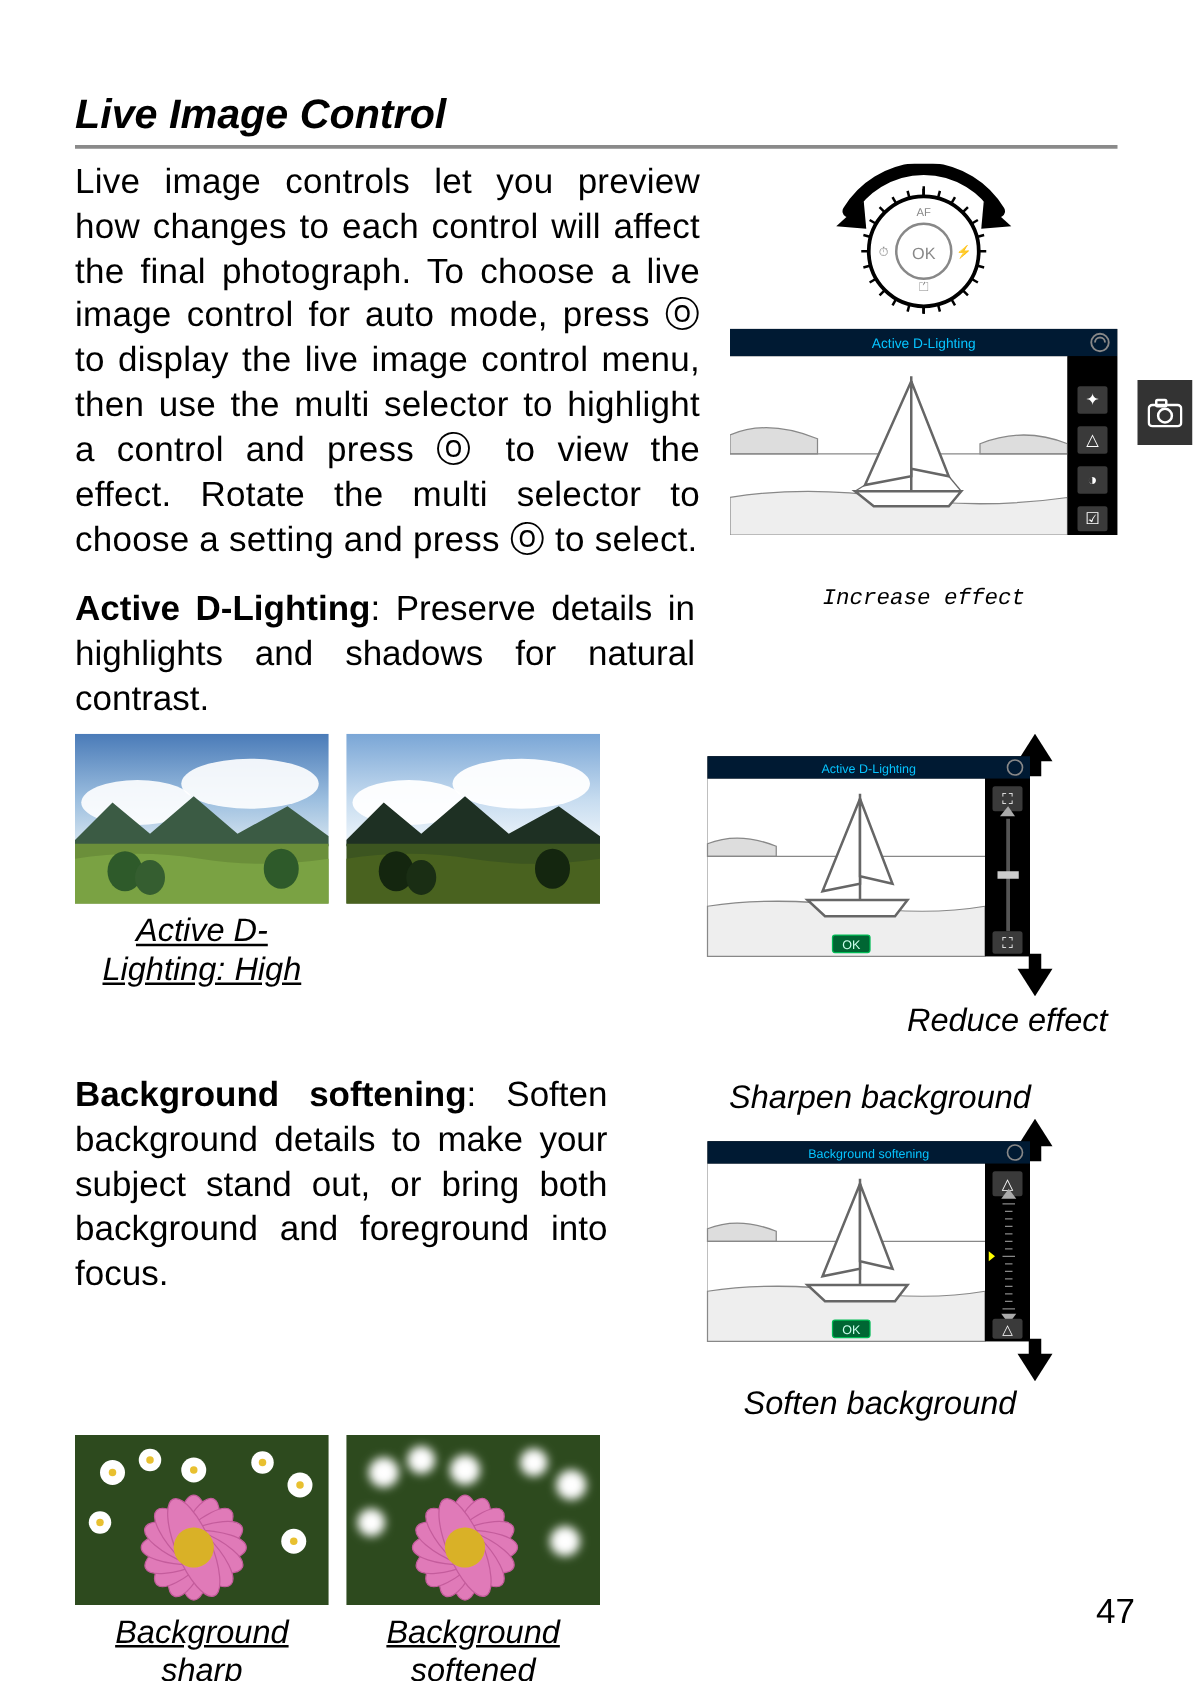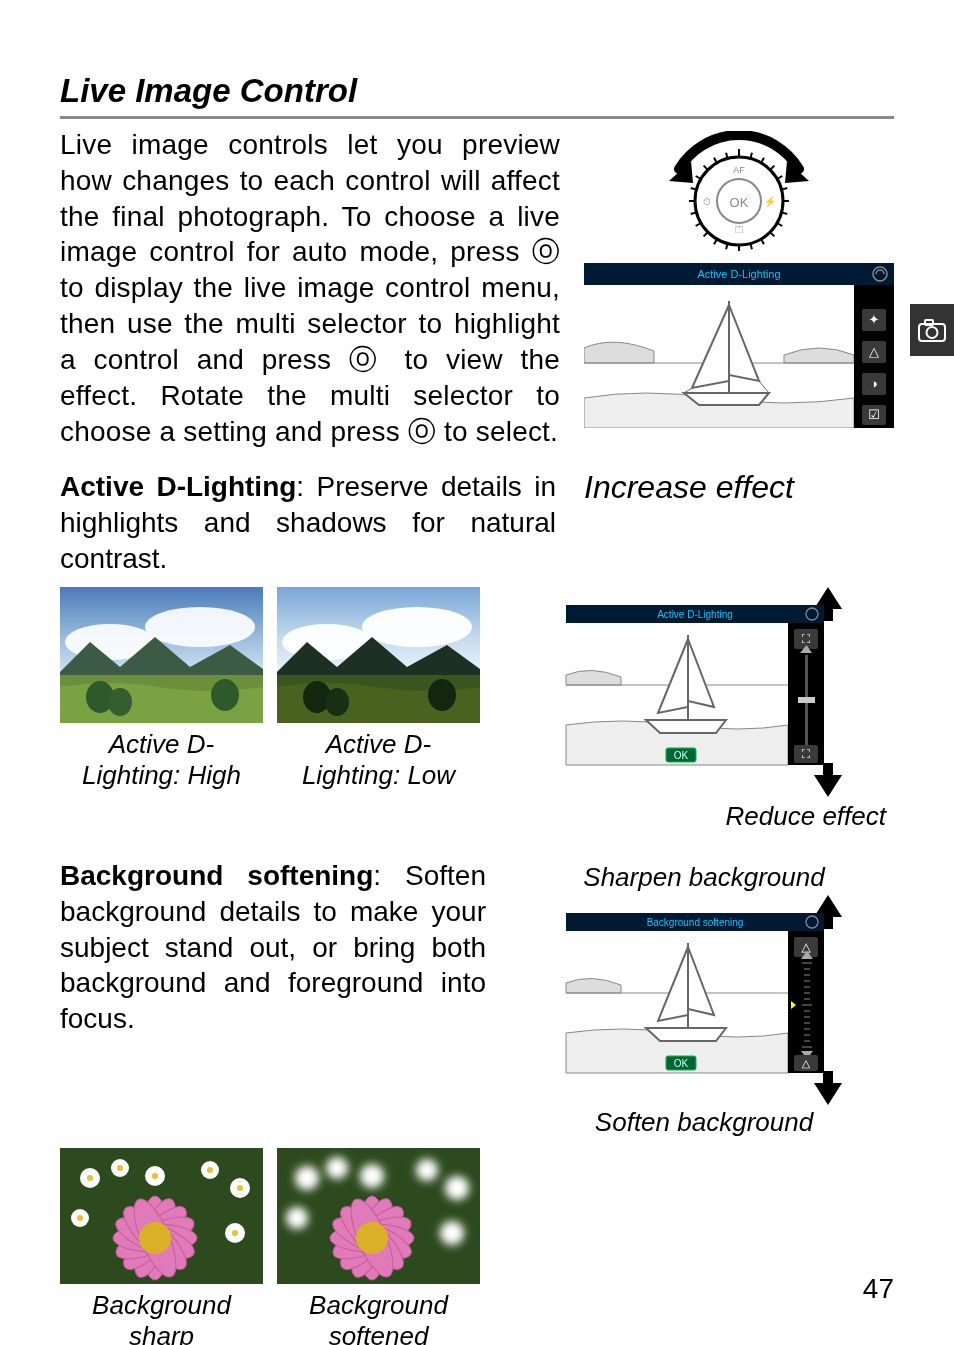--- a/index.html
+++ b/index.html
@@ -9,32 +9,32 @@
   .rule { border: none; border-top: 3px solid #8a8a8a; margin-bottom: 8px; }
   .intro-row { display: flex; gap: 24px; }
   .intro-text { flex: 1; font-size: 28px; line-height: 1.28; text-align: justify; letter-spacing: 0.2px; }
   .intro-right { width: 310px; display: flex; flex-direction: column; align-items: center; }
   .dial-wrap { width: 200px; display: flex; justify-content: center; margin-top: 4px; }
   .preview-box1 { width: 310px; height: 165px; margin-top: 12px; }
   .adl-row { display: flex; gap: 28px; margin-top: 20px; }
   .adl-text { flex: 1; font-size: 28px; line-height: 1.28; text-align: justify; }
   .bold { font-weight: 700; }
   .condensed { font-family: "Arial Narrow", "Segoe UI", Arial, sans-serif; font-stretch: condensed; }
-  .adl-right { width: 310px; text-align: left; font-size: 32px; font-style: italic; }
+  .adl-right { width: 310px; text-align: center; font-size: 18px; font-style: italic; font-family: Liberation Mono, monospace; }
   .examples-row { display: flex; gap: 14px; margin-top: 10px; align-items: flex-start; }
-  .ex-col { width: 203px; display: flex; flex-direction: column; align-items: flex-start; }
+  .ex-col { width: 203px; display: flex; flex-direction: column; align-items: flex-start; text-decoration: underline; }
   .ex-col-right { width: 380px; margin-left: auto; display:flex; flex-direction:column; align-items:center; position: relative; }
   .photo { width: 203px; height: 136px; border-radius: 2px; }
   .photo-cap { font-size: 26px; font-style: italic; margin-top: 6px; text-align: center; }
   .eff-label { font-size: 26px; font-style: italic; margin-top: 4px; }
   .bg-section { display: flex; gap: 28px; margin-top: 26px; }
   .bg-text { flex: 1; font-size: 28px; line-height: 1.28; text-align: justify; }
   .bg-right { width: 380px; display:flex; flex-direction:column; align-items:center; }
   .bg-examples-row { display: flex; gap: 14px; margin-top: 10px; align-items: flex-start; }
-  .pageno { position: absolute; bottom: 40px; right: 60px; font-size: 28px; }
+  .pageno { position: absolute; bottom: 40px; right: 46px; font-size: 28px; }
   .side-tab { position: absolute; right: 0; top: 304px; width: 44px; height: 52px; background: #333; display:flex; align-items:center; justify-content:center; }
   svg text { font-family: Arial, sans-serif; }
 </style>
 </head>
 <body>
 
 <div class="page">
   <div class="heading">Live Image Control</div>
   <hr class="rule">
 
@@ -186,21 +186,20 @@
           <ellipse cx="50" cy="55" rx="45" ry="18" fill="#fff" opacity="0.95"></ellipse>
           <ellipse cx="140" cy="40" rx="55" ry="20" fill="#fff" opacity="0.95"></ellipse>
           <path d="M0 85 L30 55 L60 80 L95 50 L130 80 L170 58 L203 82 L203 90 L0 90 Z" fill="#1e3023"></path>
           <rect y="88" width="203" height="48" fill="#3c5520"></rect>
           <path d="M0 100 Q50 92 100 100 T203 100 L203 136 L0 136 Z" fill="#49621f"></path>
           <ellipse cx="40" cy="110" rx="14" ry="16" fill="#14260f"></ellipse>
           <ellipse cx="60" cy="115" rx="12" ry="14" fill="#1a2e14"></ellipse>
           <ellipse cx="165" cy="108" rx="14" ry="16" fill="#14260f"></ellipse>
         </svg>
       </div>
-      <div class="photo-cap">Active D-Lighting: Low</div>
     </div>
     <div class="ex-col-right">
       <svg width="300" height="210" viewBox="0 0 300 210">
 
         <polygon points="274,0 260,22 288,22" fill="#000"></polygon>
         <rect x="269" y="20" width="10" height="14" fill="#000"></rect>
 
         <g transform="translate(12,18)">
           <rect x="0" y="0" width="258" height="160" fill="#000"></rect>
           <rect x="0" y="0" width="258" height="18" fill="#001a33"></rect>

